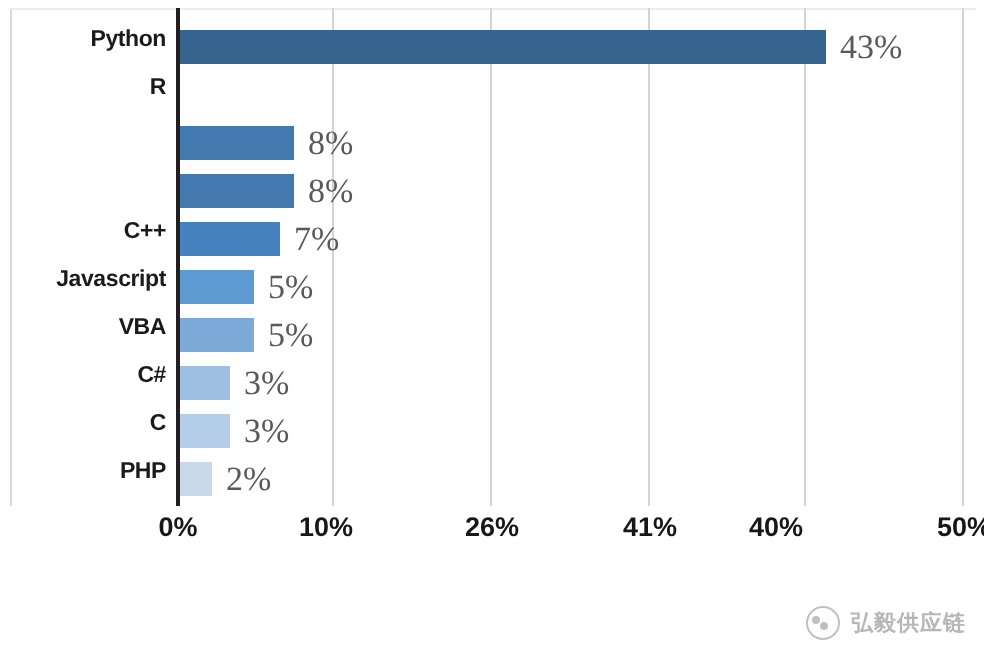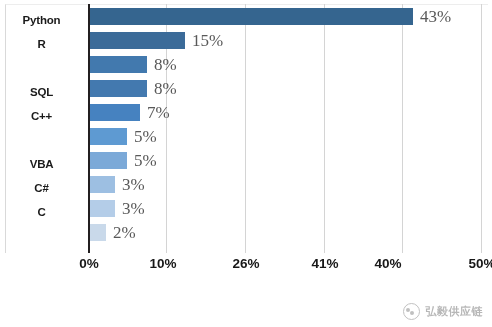--- a/index.html
+++ b/index.html
@@ -44,33 +44,33 @@
   }
   .row{
     position:relative;
     height:24px;
     display:flex;
     align-items:center;
   }
   .cat-label{
     position:absolute;
     left:0;width:83px;
-    text-align:center;
+    text-align:right;
     font-size:11.5px;
     font-weight:bold;
     color:#1a1a1a;
     letter-spacing:-0.2px;
     line-height:24px;
   }
   .bar-wrap{
     position:absolute;
     left:90px;top:0;
     height:24px;
     display:flex;
-    align-items:flex-start;
+    align-items:flex-end;
   }
   .bar{
     height:17px;
     border-radius:0;
   }
   .val-label{
     margin-left:7px;
     font-family:"Liberation Serif", serif;
     font-size:17px;
     color:#595959;
@@ -148,50 +148,46 @@
     <div class="row">
       <div class="cat-label">Python</div>
       <div class="bar-wrap">
         <div class="bar" style="width:323px;background:#35658f"></div>
         <div class="val-label">43%</div>
       </div>
     </div>
 
     <div class="row">
       <div class="cat-label">R</div>
-      <div class="bar-wrap">
-        <div class="bar" style="width:95px;background:#3b6b99"></div>
-        <div class="val-label">15%</div>
-      </div>
     </div>
 
     <div class="row">
       <div class="bar-wrap">
         <div class="bar" style="width:57px;background:#4279ae"></div>
         <div class="val-label">8%</div>
       </div>
     </div>
 
     <div class="row">
-      <div class="cat-label">SQL</div>
       <div class="bar-wrap">
         <div class="bar" style="width:57px;background:#4379af"></div>
         <div class="val-label">8%</div>
       </div>
     </div>
 
     <div class="row">
       <div class="cat-label">C++</div>
       <div class="bar-wrap">
         <div class="bar" style="width:50px;background:#4682c0"></div>
         <div class="val-label">7%</div>
       </div>
     </div>
 
     <div class="row">
+      <div class="cat-label">Javascript</div>
       <div class="bar-wrap">
         <div class="bar" style="width:37px;background:#5e9ad2"></div>
         <div class="val-label">5%</div>
       </div>
     </div>
 
     <div class="row">
       <div class="cat-label">VBA</div>
       <div class="bar-wrap">
         <div class="bar" style="width:37px;background:#7ba9d8"></div>
@@ -209,20 +205,21 @@
 
     <div class="row">
       <div class="cat-label">C</div>
       <div class="bar-wrap">
         <div class="bar" style="width:25px;background:#b4cde8"></div>
         <div class="val-label">3%</div>
       </div>
     </div>
 
     <div class="row">
+      <div class="cat-label">PHP</div>
       <div class="bar-wrap">
         <div class="bar" style="width:16px;background:#c9d9ea"></div>
         <div class="val-label">2%</div>
       </div>
     </div>
 
   </div>
 
   <div class="xticks">
     <div class="xtick" style="left:89px">0%</div>

